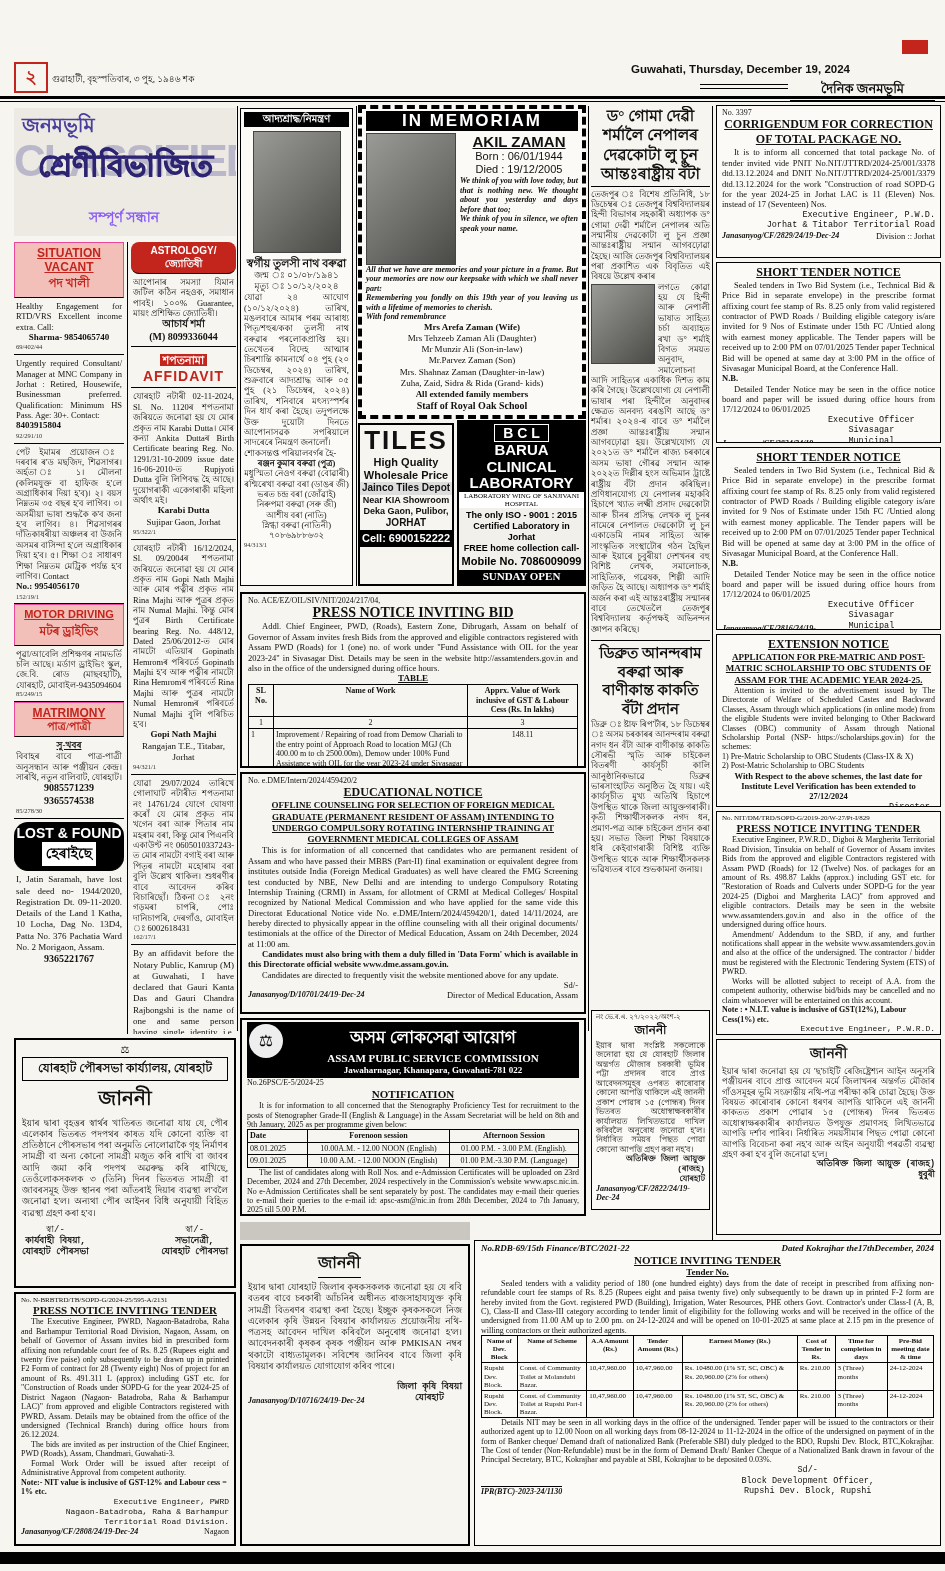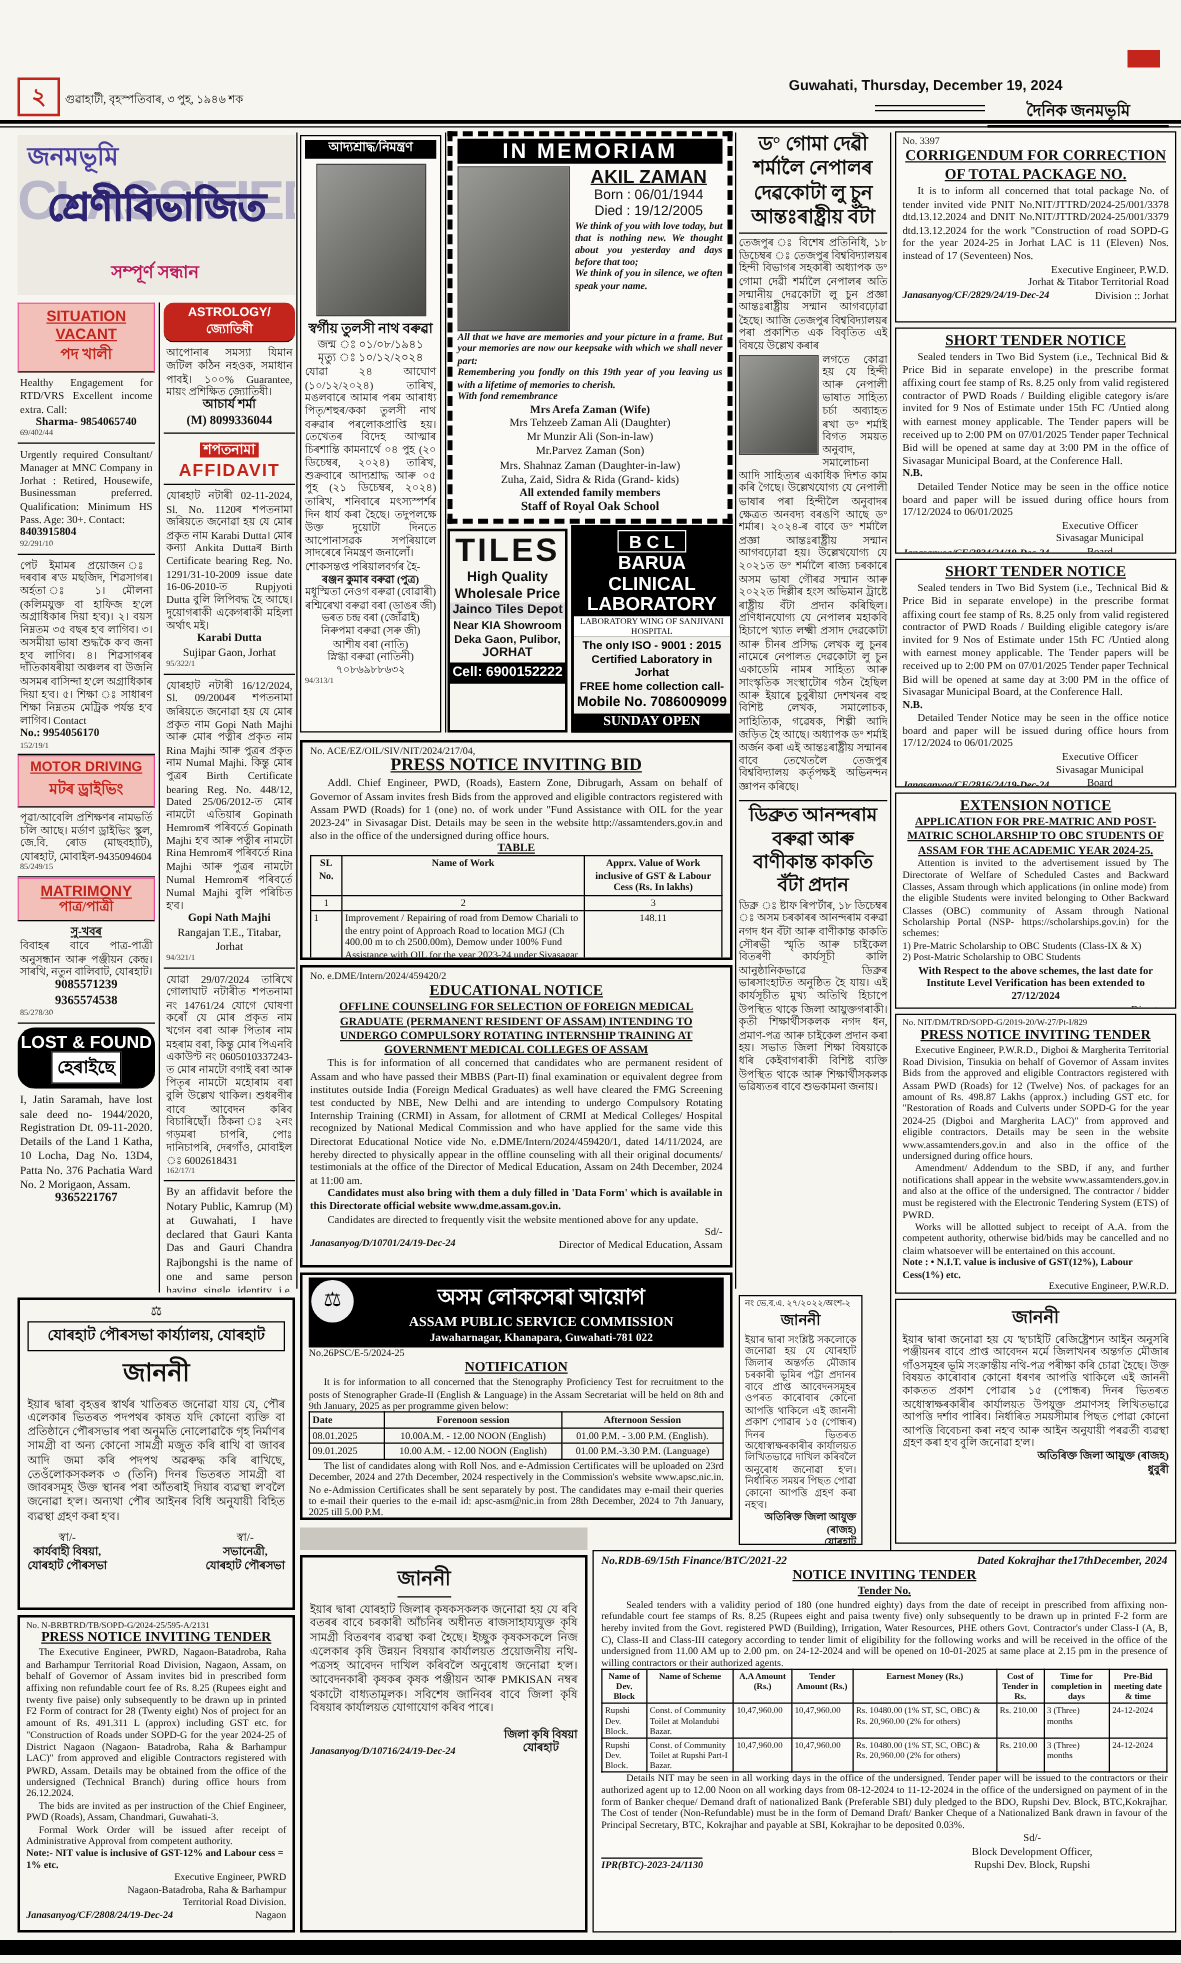--- a/index.html
+++ b/index.html
@@ -18,21 +18,21 @@
   .fs7{font-size:7px;line-height:1.15;} .fs8{font-size:8px;line-height:1.18;}
   .fs85{font-size:8.5px;line-height:1.22;} .fs9{font-size:9px;line-height:1.25;}
   .fs10{font-size:10px;line-height:1.25;} .fs11{font-size:11px;line-height:1.2;}
   .fs12{font-size:12px;} .fs14{font-size:14px;}
   .redbox{background:#f2c0b8;color:#c3241c;border:1px solid #ec4899;}
   .redband{background:#c3241c;color:#fff;}
   .blackband{background:#000;color:#fff;}
   .rule{background:#000;}
   .ref{font-size:6.5px;color:#333;}
   .photo{background:linear-gradient(135deg,#9a9a96 0%,#6f6f6b 55%,#4a4a47 100%);border:1px solid #444;}
-  .sig{line-height:1.25;}
+  .sig{line-height:1.25;font-family:Liberation Mono, monospace;}
   table{border-collapse:collapse;width:100%;}
   td,th{border:1px solid #000;padding:1px 2px;vertical-align:top;}
   .janas{font-style:italic;font-weight:bold;font-size:8px;}
   .notice-title{font-family:"Liberation Serif",serif;font-weight:bold;text-align:center;}
   .adsec{border-bottom:1px solid #000;padding:3px 2px;}
   .colrule{background:#000;width:1px;}
 </style>
 </head>
 <body>
 
@@ -50,21 +50,21 @@
 
   <div class="abs colrule" style="left:237px;top:106px;height:925px;"></div>
   <div class="abs colrule" style="left:356px;top:106px;height:480px;"></div>
   <div class="abs colrule" style="left:588px;top:106px;height:925px;"></div>
   <div class="abs colrule" style="left:712px;top:106px;height:1440px;"></div>
 
   <div class="abs" style="left:14px;top:108px;width:222px;height:128px;background:#eceae2;overflow:hidden;">
     <div class="abs sans b" style="left:0px;top:28px;width:222px;font-size:44px;color:#b9b7c9;letter-spacing:-2px;">CLASSIFIEDS</div>
     <div class="abs b" style="left:8px;top:2px;font-size:20px;color:#4b3f9e;">জনমভূমি</div>
     <div class="abs b" style="left:24px;top:34px;font-size:30px;color:#4b3f9e;-webkit-text-stroke:1px #2c2470;">শ্ৰেণীবিভাজিত</div>
-    <div class="abs b ctr" style="left:40px;top:98px;width:140px;font-size:14px;color:#be185d;">সম্পূৰ্ণ সন্ধান</div>
+    <div class="abs b ctr" style="left:40px;top:98px;width:140px;font-size:14px;color:#8b5cf6;">সম্পূৰ্ণ সন্ধান</div>
   </div>
 
   <div class="abs" style="left:14px;top:242px;width:110px;height:792px;overflow:hidden;">
     <div class="adsec redbox ctr">
       <div class="sans b u fs12">SITUATION VACANT</div>
       <div class="b fs12">পদ খালী</div>
     </div>
     <div class="adsec fs85 jtext">
       <span>Healthy Engagement for RTD/VRS Excellent income extra. Call:</span>
       <div class="b ctr fs9">Sharma- 9854065740</div>
@@ -339,21 +339,21 @@
 
   <div class="abs" style="left:591px;top:106px;width:119px;height:925px;overflow:hidden;">
     <div class="b ctr" style="font-size:15.5px;line-height:1.25;border-bottom:1px solid #000;padding-bottom:2px;">ড° গোমা দেৱী শৰ্মালৈ নেপালৰ দেৱকোটা লু চুন আন্তঃৰাষ্ট্ৰীয় বঁটা</div>
     <div class="fs85 jtext" style="margin-top:2px;">তেজপুৰ ঃ বিশেষ প্ৰতিনিধি, ১৮ ডিচেম্বৰ ঃ তেজপুৰ বিশ্ববিদ্যালয়ৰ হিন্দী বিভাগৰ সহকাৰী অধ্যাপক ড° গোমা দেৱী শৰ্মালৈ নেপালৰ অতি সন্মানীয় দেৱকোটা লু চুন প্ৰজ্ঞা আন্তঃৰাষ্ট্ৰীয় সন্মান আগবঢ়োৱা হৈছে। আজি তেজপুৰ বিশ্ববিদ্যালয়ৰ পৰা প্ৰকাশিত এক বিবৃতিত এই বিষয়ে উল্লেখ কৰাৰ</div>
     <div class="photo" style="width:62px;height:78px;float:left;margin:2px 3px 2px 0;"></div>
     <div class="fs85 jtext">লগতে কোৱা হয় যে হিন্দী আৰু নেপালী ভাষাত সাহিত্য চৰ্চা অব্যাহত ৰখা ড° শৰ্মাই বিগত সময়ত অনুবাদ, সমালোচনা আদি সাহিত্যৰ একাধিক দিশত কাম কৰি গৈছে। উল্লেখযোগ্য যে নেপালী ভাষাৰ পৰা হিন্দীলৈ অনুবাদৰ ক্ষেত্ৰত অনবদ্য বৰঙণি আছে ড° শৰ্মাৰ। ২০২৪-ৰ বাবে ড° শৰ্মালৈ প্ৰজ্ঞা আন্তঃৰাষ্ট্ৰীয় সন্মান আগবঢ়োৱা হয়। উল্লেখযোগ্য যে ২০২১ত ড° শৰ্মালৈ ৰাজ্য চৰকাৰে অসম ভাষা গৌৰৱ সন্মান আৰু ২০২২ত দিল্লীৰ হংস অভিমান ট্ৰাষ্টে ৰাষ্ট্ৰীয় বঁটা প্ৰদান কৰিছিল। প্ৰণিধানযোগ্য যে নেপালৰ মহাকবি হিচাপে খ্যাত লক্ষ্মী প্ৰসাদ দেৱকোটা আৰু চীনৰ প্ৰসিদ্ধ লেখক লু চুনৰ নামেৰে নেপালত দেৱকোটা লু চুন একাডেমি নামৰ সাহিত্য আৰু সাংস্কৃতিক সংস্থাটোৰ গঠন হৈছিল আৰু ইয়াৰে চুবুৰীয়া দেশখনৰ বহু বিশিষ্ট লেখক, সমালোচক, সাহিত্যিক, গৱেষক, শিল্পী আদি জড়িত হৈ আছে। অধ্যাপক ড° শৰ্মাই অৰ্জন কৰা এই আন্তঃৰাষ্ট্ৰীয় সন্মানৰ বাবে তেখেতলৈ তেজপুৰ বিশ্ববিদ্যালয় কৰ্তৃপক্ষই অভিনন্দন জ্ঞাপন কৰিছে।</div>
     <div class="b ctr" style="font-size:15px;line-height:1.25;margin-top:6px;border-top:1px solid #000;padding-top:3px;">ডিব্ৰুত আনন্দৰাম বৰুৱা আৰু বাণীকান্ত কাকতি বঁটা প্ৰদান</div>
     <div class="fs85 jtext">ডিব্ৰু ঃ ষ্টাফ ৰিপ'ৰ্টাৰ, ১৮ ডিচেম্বৰ ঃ অসম চৰকাৰৰ আনন্দৰাম বৰুৱা নগদ ধন বঁটা আৰু বাণীকান্ত কাকতি সৌৰভী স্মৃতি আৰু চাইকেল বিতৰণী কাৰ্যসূচী কালি আনুষ্ঠানিকভাৱে ডিব্ৰুৰ ভাৰসাংহাটত অনুষ্ঠিত হৈ যায়। এই কাৰ্যসূচীত মুখ্য অতিথি হিচাপে উপস্থিত থাকে জিলা আয়ুক্তগৰাকী। কৃতী শিক্ষাৰ্থীসকলক নগদ ধন, প্ৰমাণ-পত্ৰ আৰু চাইকেল প্ৰদান কৰা হয়। সভাত জিলা শিক্ষা বিষয়াকে ধৰি কেইবাগৰাকী বিশিষ্ট ব্যক্তি উপস্থিত থাকে আৰু শিক্ষাৰ্থীসকলক ভৱিষ্যতৰ বাবে শুভকামনা জনায়।</div>
   </div>
 
-  <div class="abs box" style="left:591px;top:1036px;width:99px;height:200px;padding:2px 4px;overflow:hidden;">
+  <div class="abs box" style="left:591px;top:1010px;width:119px;height:200px;padding:2px 4px;overflow:hidden;">
     <div class="fs7">নং ভে.ৰ.এ. ২৭/২০২২/অংশ-২</div>
     <div class="ctr b fs12">জাননী</div>
     <div class="fs8 jtext">ইয়াৰ দ্বাৰা সংশ্লিষ্ট সকলোকে জনোৱা হয় যে যোৰহাট জিলাৰ অন্তৰ্গত মৌজাৰ চৰকাৰী ভূমিৰ পট্টা প্ৰদানৰ বাবে প্ৰাপ্ত আবেদনসমূহৰ ওপৰত কাৰোবাৰ কোনো আপত্তি থাকিলে এই জাননী প্ৰকাশ পোৱাৰ ১৫ (পোন্ধৰ) দিনৰ ভিতৰত অধোস্বাক্ষৰকাৰীৰ কাৰ্যালয়ত লিখিতভাৱে দাখিল কৰিবলৈ অনুৰোধ জনোৱা হ'ল। নিৰ্ধাৰিত সময়ৰ পিছত পোৱা কোনো আপত্তি গ্ৰহণ কৰা নহ'ব।</div>
     <div class="rt b fs8 sig"><span>অতিৰিক্ত জিলা আয়ুক্ত (ৰাজহ)</span><br><span>যোৰহাট</span></div>
     <div class="janas">Janasanyog/CF/2822/24/19-Dec-24</div>
   </div>
 
   <div class="abs box" style="left:716px;top:105px;width:225px;height:153px;padding:2px 5px;overflow:hidden;">
     <div class="fs8">No. 3397</div>
     <div class="notice-title u fs12">CORRIGENDUM FOR CORRECTION</div>

